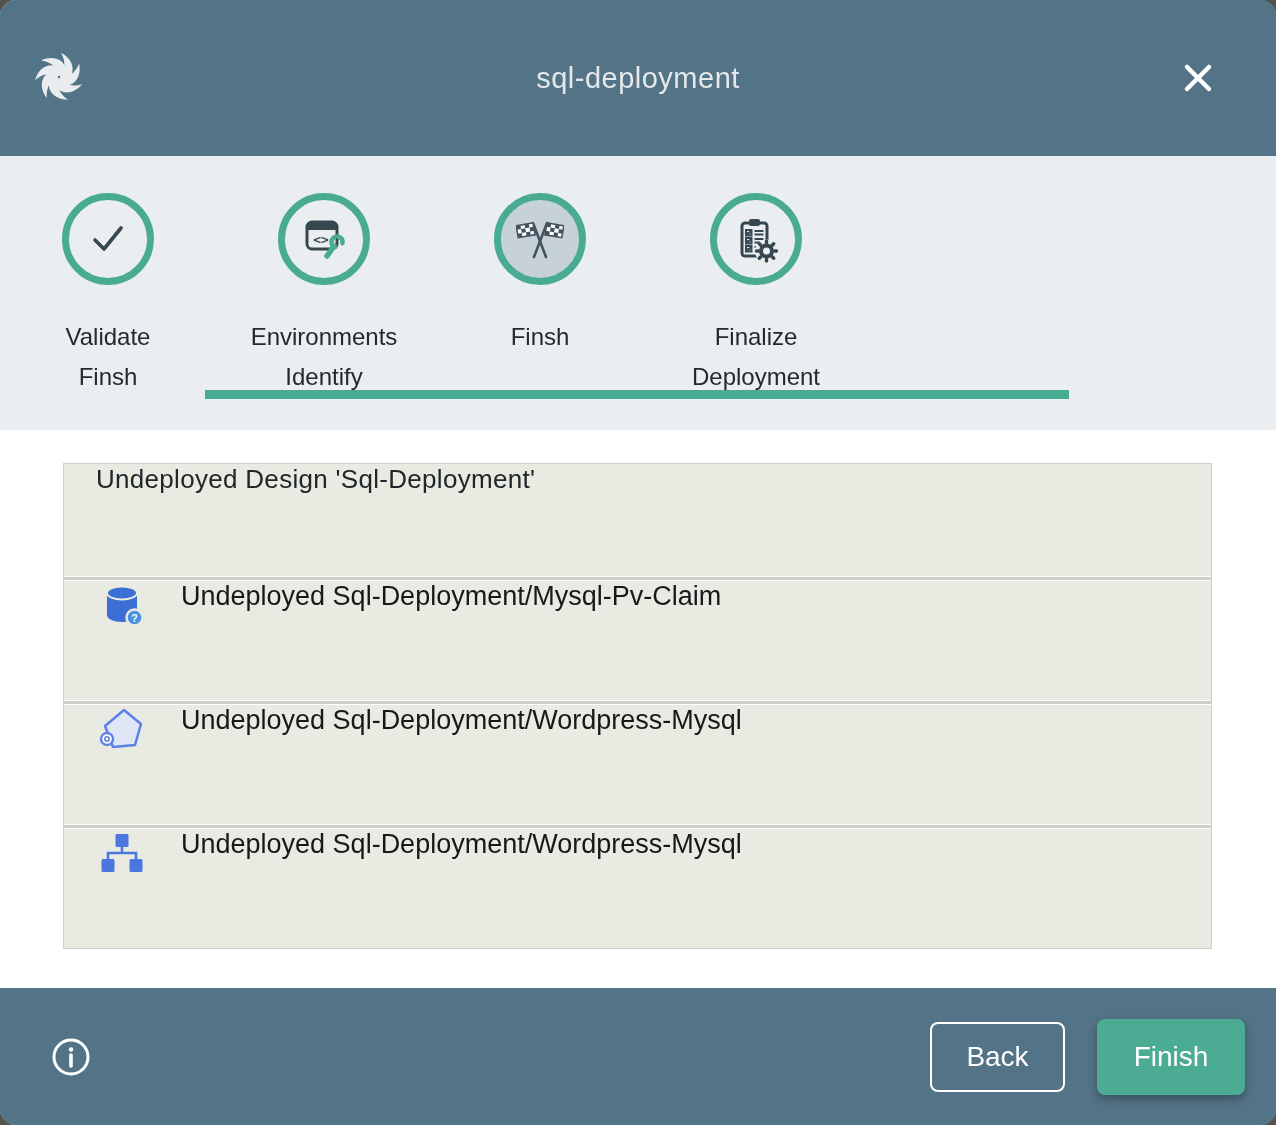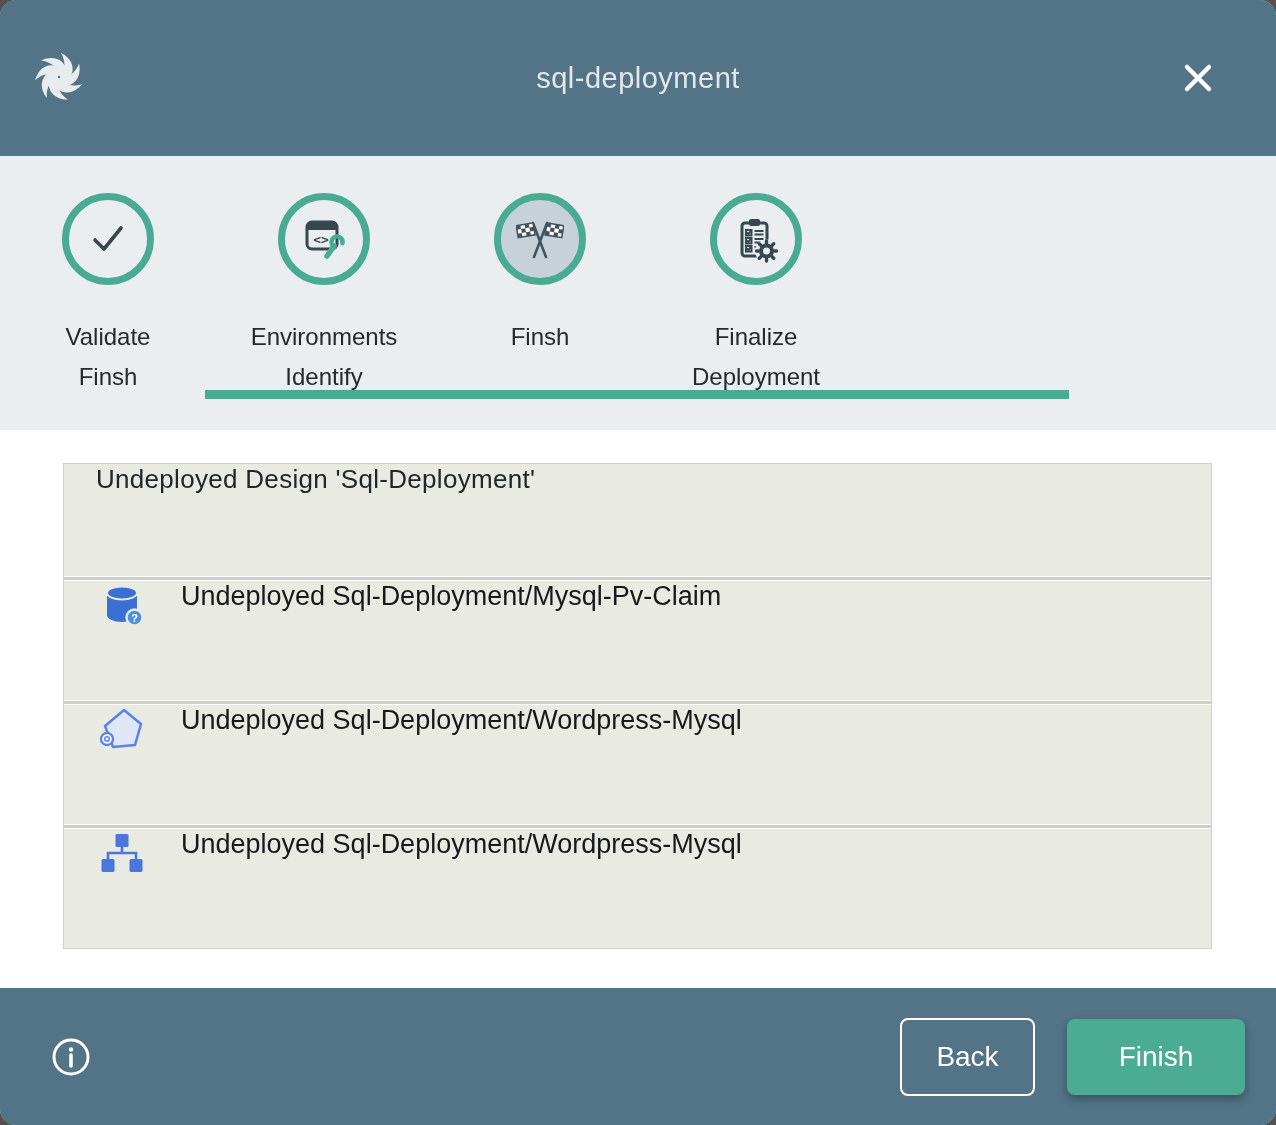--- a/index.html
+++ b/index.html
@@ -73,26 +73,26 @@
   .ftr {
     height: 137px; flex: 0 0 137px;
     background: #537387;
     display: flex; align-items: center;
     padding: 0 31px 0 50px;
   }
   .info-btn { width: 42px; height: 42px; background: transparent; border: none; cursor: pointer; padding: 0; }
   .actions { margin-left: auto; display: flex; align-items: center; gap: 32px; }
   .btn { font-family: "Liberation Sans", sans-serif; font-size: 28px; cursor: pointer; border-radius: 8px; }
   .btn-back {
-    width: 135px; height: 78px;
+    width: 135px; height: 70px;
     background: transparent; color: #ffffff;
     border: 2px solid #ffffff;
   }
   .btn-finish {
-    width: 178px; height: 76px;
+    width: 148px; height: 76px;
     background: #4cab93; color: #ffffff; border: none;
     box-shadow: 0 4px 8px rgba(0,0,0,0.30);
   }
   svg { display: block; }
 </style>
 </head>
 <body>
 
 <div class="dialog">
 

